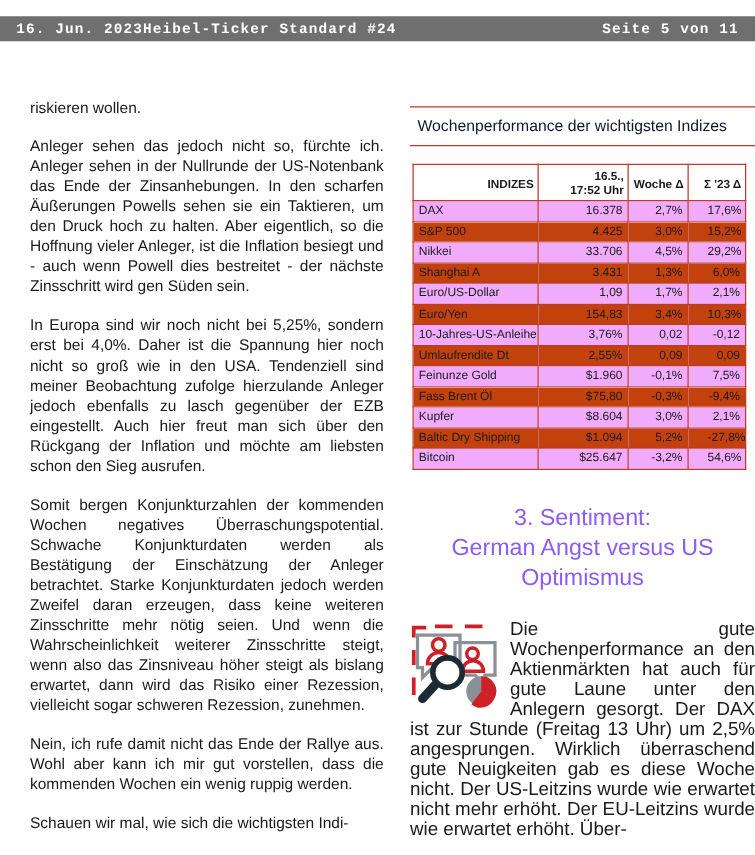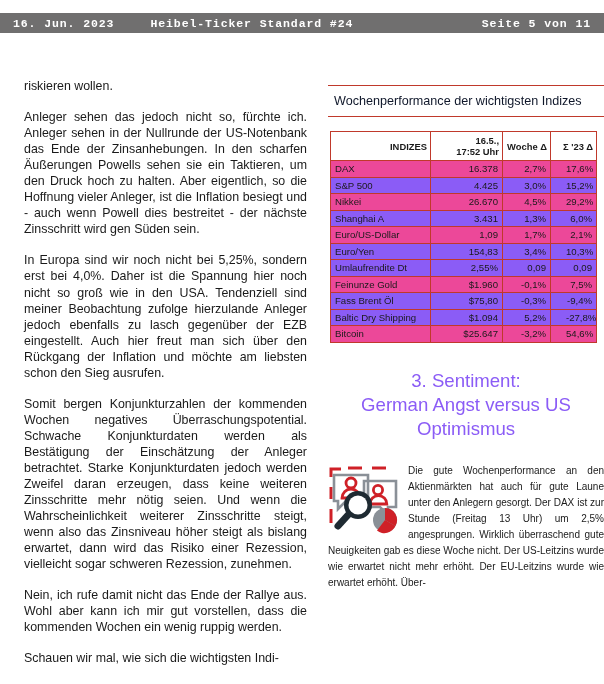--- a/index.html
+++ b/index.html
@@ -26,21 +26,20 @@
     background: #706f6f;
     color: #ffffff;
     font-family: "Liberation Mono", "DejaVu Sans Mono", monospace;
     font-size: 11.5px;
     font-weight: bold;
     letter-spacing: 0.9px;
     display: flex;
     align-items: center;
     box-sizing: border-box;
     padding: 0 13px;
-    gap: 36px;
   }
   .page-header .hdr-left  { flex: 0 0 auto; }
   .page-header .hdr-mid   { flex: 1 1 auto; }
   .page-header .hdr-right { flex: 0 0 auto; }
 
   
   .columns {
     position: absolute;
     left: 12px;
     top: 33px;
@@ -100,22 +99,22 @@
   table.indices thead th {
     background: #ffffff;
     font-weight: bold;
     text-align: right;
     font-size: 9.4px;
     padding: 3px 3px;
     line-height: 11px;
   }
   table.indices tbody td.name  { text-align: left;  }
   table.indices tbody td.num   { text-align: right; padding-left: 15px; }
-  table.indices tbody tr.odd  td { background: #ec4899; margin-top: 23px; }
-  table.indices tbody tr.even td { background: #8b5cf6; }
+  table.indices tbody tr.odd  td { background: #f0abfc; margin-top: 23px; }
+  table.indices tbody tr.even td { background: #c2410c; }
 
   col.c-name  { width: 100px; }
   col.c-val   { width: 72px;  }
   col.c-week  { width: 48px;  }
   col.c-year  { width: 46px;  }
 
   
   h2.section-heading {
     margin: 26px 0 0 0;
     font-size: 18.6px;
@@ -131,21 +130,21 @@
   }
   .sentiment-icon {
     float: left;
     width: 72px;
     height: 70px;
     margin: 2px 8px 2px 0;
     shape-outside: margin-box;
   }
   .sentiment-block p {
     margin: 0;
-    font-size: 10px;
+    font-size: 15px;
     line-height: 16.05px;
     text-align: justify;
     hyphens: manual;
   }
   .clearfix::after { content: ""; display: block; clear: both; }
 </style>
 </head>
 <body>
 
 <div class="page-header">
@@ -195,21 +194,21 @@
             <td class="num">17,6%</td>
           </tr>
         <tr class="even">
             <td class="name">S&amp;P 500</td>
             <td class="num">4.425</td>
             <td class="num">3,0%</td>
             <td class="num">15,2%</td>
           </tr>
         <tr class="odd">
             <td class="name">Nikkei</td>
-            <td class="num">26.670</td>
+            <td class="num">33.706</td>
             <td class="num">4,5%</td>
             <td class="num">29,2%</td>
           </tr>
         <tr class="even">
             <td class="name">Shanghai A</td>
             <td class="num">3.431</td>
             <td class="num">1,3%</td>
             <td class="num">6,0%</td>
           </tr>
         <tr class="odd">
@@ -217,37 +216,49 @@
             <td class="num">1,09</td>
             <td class="num">1,7%</td>
             <td class="num">2,1%</td>
           </tr>
         <tr class="even">
             <td class="name">Euro/Yen</td>
             <td class="num">154,83</td>
             <td class="num">3,4%</td>
             <td class="num">10,3%</td>
           </tr>
+        <tr class="odd">
+            <td class="name">10-Jahres-US-Anleihe</td>
+            <td class="num">3,76%</td>
+            <td class="num">0,02</td>
+            <td class="num">-0,12</td>
+          </tr>
         <tr class="even">
             <td class="name">Umlaufrendite Dt</td>
             <td class="num">2,55%</td>
             <td class="num">0,09</td>
             <td class="num">0,09</td>
           </tr>
         <tr class="odd">
             <td class="name">Feinunze Gold</td>
             <td class="num">$1.960</td>
             <td class="num">-0,1%</td>
             <td class="num">7,5%</td>
           </tr>
         <tr class="even">
             <td class="name">Fass Brent Öl</td>
             <td class="num">$75,80</td>
             <td class="num">-0,3%</td>
             <td class="num">-9,4%</td>
+          </tr>
+        <tr class="odd">
+            <td class="name">Kupfer</td>
+            <td class="num">$8.604</td>
+            <td class="num">3,0%</td>
+            <td class="num">2,1%</td>
           </tr>
         <tr class="even">
             <td class="name">Baltic Dry Shipping</td>
             <td class="num">$1.094</td>
             <td class="num">5,2%</td>
             <td class="num">-27,8%</td>
           </tr>
         <tr class="odd">
             <td class="name">Bitcoin</td>
             <td class="num">$25.647</td>

